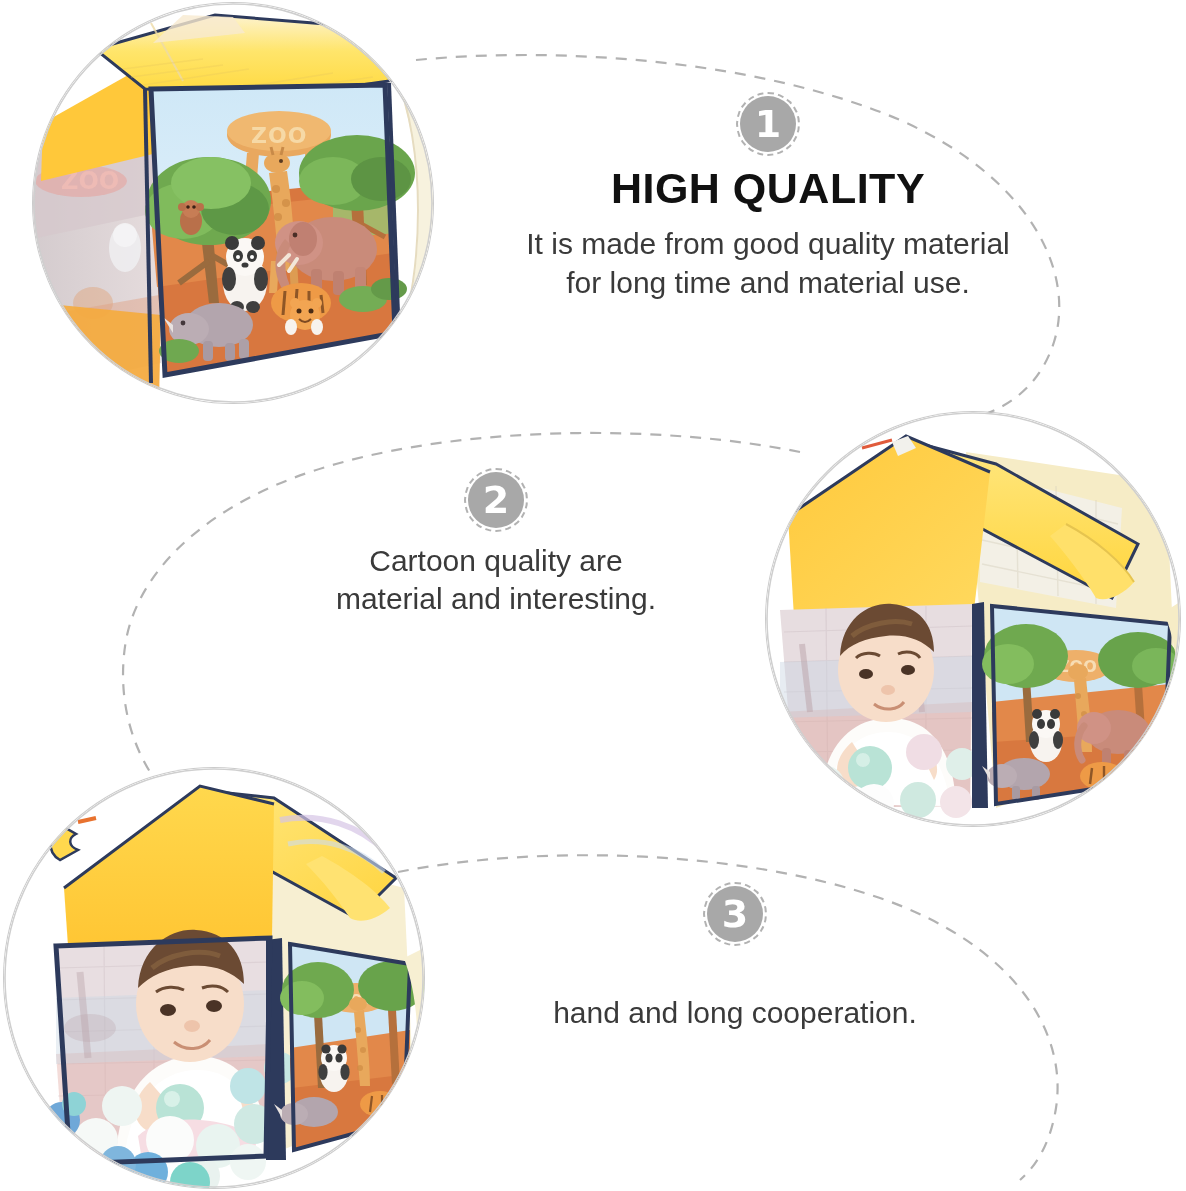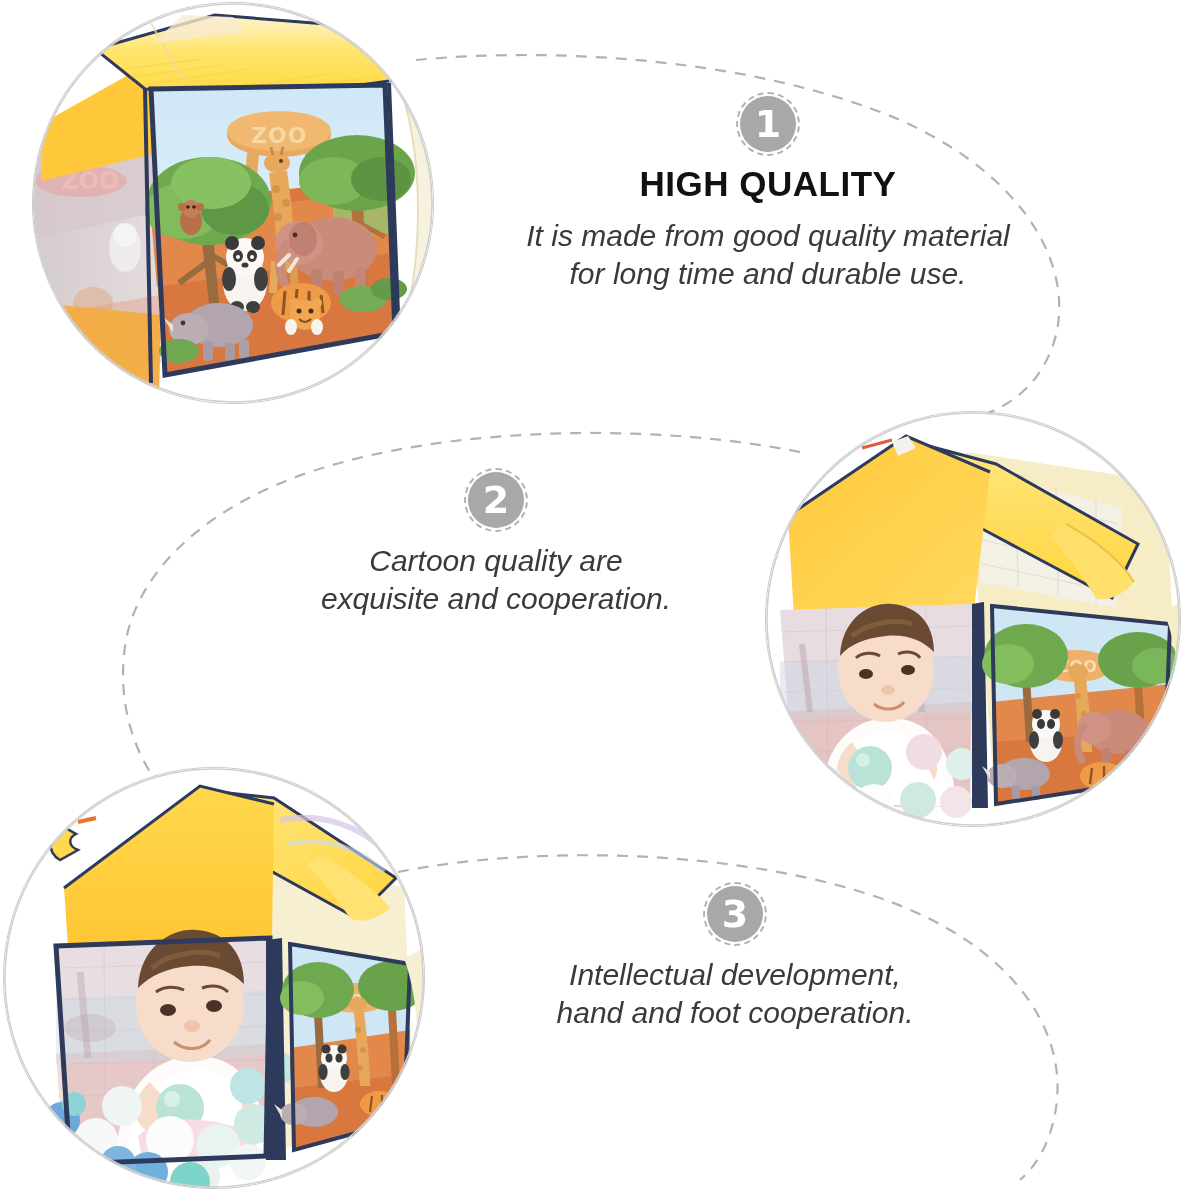--- a/index.html
+++ b/index.html
@@ -32,27 +32,27 @@
     position:absolute;inset:0;border-radius:50%;
     border:2px dashed #b2b2b2;
   }
   .badge{
     position:absolute;left:4px;top:4px;width:56px;height:56px;
     border-radius:50%;background:#a8a8a8;color:#ffffff;
     font-size:38px;font-weight:bold;line-height:56px;text-align:center;
     font-family:"DejaVu Sans", sans-serif;
   }
   .title{
-    font-size:35px;font-weight:bold;color:#111111;
+    font-size:43px;font-weight:bold;color:#111111;
     letter-spacing:.5px;margin:0 0 14px 0;line-height:1.05;
     font-family:"Liberation Sans", sans-serif;
   }
   .desc{
     font-size:30px;color:#3a3a3a;line-height:1.28;margin:0;
-    font-family:"Liberation Sans", sans-serif;font-weight:400;font-style:italic;
+    font-family:"Liberation Sans", sans-serif;font-weight:400;
   }
 </style>
 </head>
 <body>
 
 <div class="stage">
 
   <svg class="dash-layer" viewBox="0 0 1186 1191" width="1186" height="1191">
 
     <path d="M 416 60 C 560 46 760 60 900 120 C 1030 178 1076 272 1054 342 C 1038 392 1000 412 966 420" fill="none" stroke="#b2b2b2" stroke-width="2.2" stroke-dasharray="11 9" stroke-linecap="butt"></path>
@@ -560,39 +560,39 @@
   </div>
 
   <div class="block" style="left:468px;top:92px;width:600px;">
     <div class="badge-wrap">
       <div class="badge-ring"></div>
       <div class="badge">1</div>
     </div>
     <h2 class="title">HIGH QUALITY</h2>
     <p class="desc">
       <span>It is made from good quality material</span><br>
-      <span>for long time and durable use.</span>
+      <span>for long time and material use.</span>
     </p>
   </div>
 
   <div class="block" style="left:206px;top:468px;width:580px;">
     <div class="badge-wrap">
       <div class="badge-ring"></div>
       <div class="badge">2</div>
     </div>
     <p class="desc">
       <span>Cartoon quality are</span><br>
-      <span>exquisite and cooperation.</span>
+      <span>material and interesting.</span>
     </p>
   </div>
 
   <div class="block" style="left:443px;top:882px;width:584px;">
     <div class="badge-wrap">
       <div class="badge-ring"></div>
       <div class="badge">3</div>
     </div>
     <p class="desc">
-      <span>Intellectual development,</span><br>
-      <span>hand and foot cooperation.</span>
+      <br>
+      <span>hand and long cooperation.</span>
     </p>
   </div>
 
 </div>
 
 </body></html>

